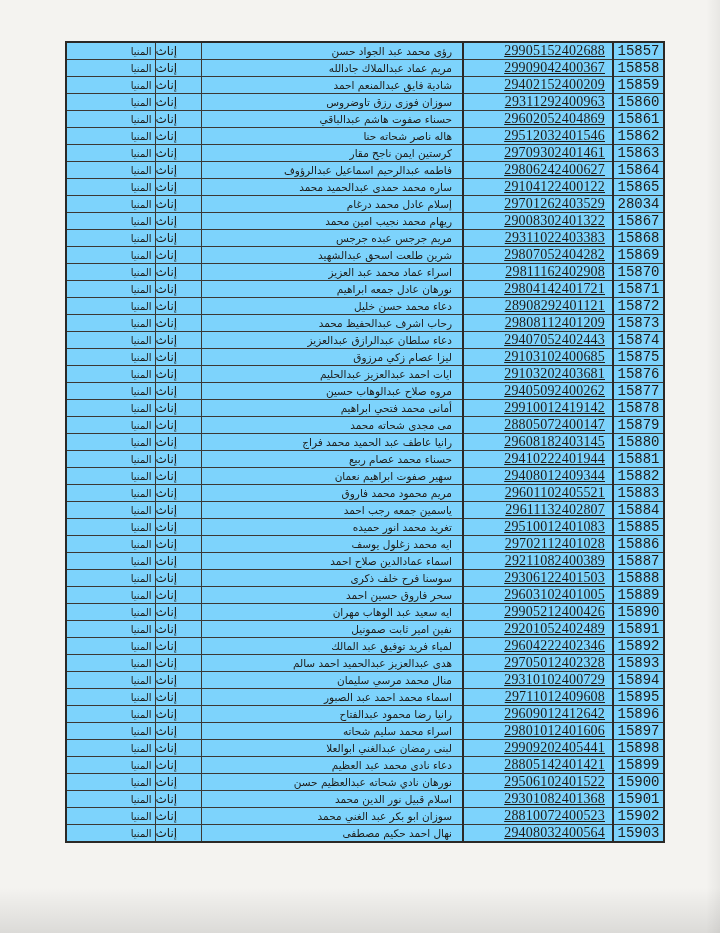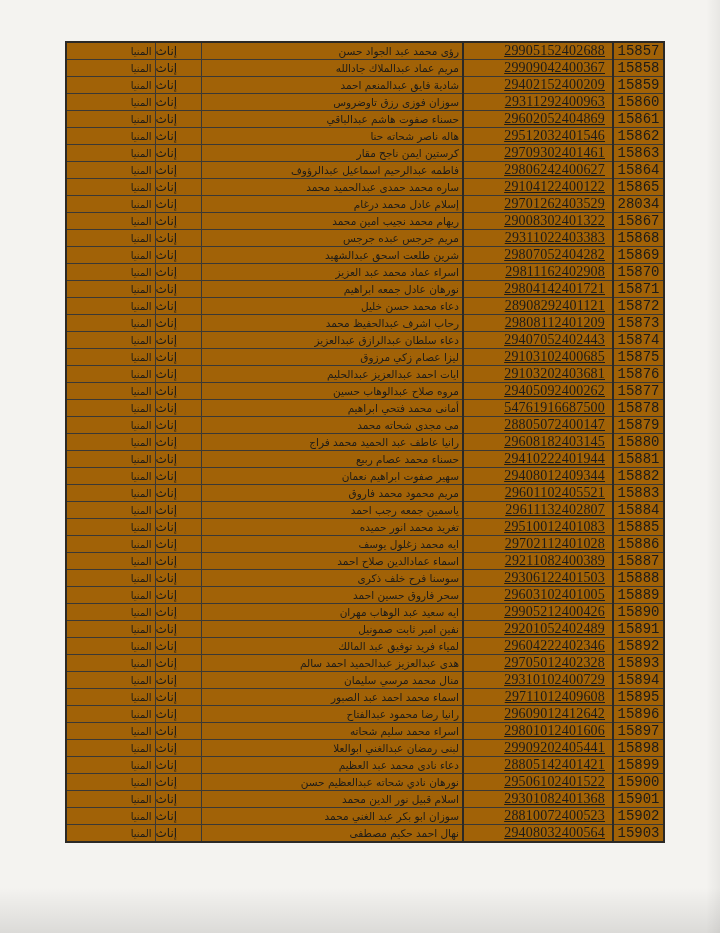--- a/index.html
+++ b/index.html
@@ -16,42 +16,42 @@
   }
   .photo-vignette-side{
     position:absolute;top:0;right:0;width:14px;height:933px;
     background:linear-gradient(to right, rgba(0,0,0,0), rgba(0,0,0,0.05));
     pointer-events:none;
   }
   table.records{
     position:absolute;left:65px;top:41px;
     width:598px;height:632px;
     border-collapse:collapse;table-layout:fixed;
-    background:#a16207;
+    background:#7dd3fc;
     border:2px solid #2b2926;
   }
   td{
     border:1px solid #3b3834;
     padding:0;margin:0;
     overflow:hidden;white-space:nowrap;
     vertical-align:middle;
     color:#1d1b18;
     height:16px;
   }
   td.cell-governorate{
     text-align:right;padding-right:3px;
     font-size:10px;
   }
   td.cell-gender{
     text-align:left;padding-right:3px;
     font-size:12px;
   }
   td.cell-name{
     direction:rtl;
-    text-align:right;padding-right:3px;
+    text-align:right;padding-right:10px;
     font-size:10.5px;
   }
   td.cell-national_id{
     font-family:"Liberation Serif", serif;
     font-size:14px;
     text-align:right;padding-right:7px;
     border-left:2px solid #2b2926;
     border-right:2px solid #2b2926;
     letter-spacing:0.2px;
     text-decoration:underline;
@@ -218,21 +218,21 @@
         <td class="cell-governorate">المنيا</td>
         <td class="cell-gender">إناث</td>
         <td class="cell-name">مروه صلاح عبدالوهاب حسين</td>
         <td class="cell-national_id">29405092400262</td>
         <td class="cell-serial">15877</td>
       </tr>
       <tr>
         <td class="cell-governorate">المنيا</td>
         <td class="cell-gender">إناث</td>
         <td class="cell-name">أمانى محمد فتحي ابراهيم</td>
-        <td class="cell-national_id">54761916687500</td>
+        <td class="cell-national_id">29910012419142</td>
         <td class="cell-serial">15878</td>
       </tr>
       <tr>
         <td class="cell-governorate">المنيا</td>
         <td class="cell-gender">إناث</td>
         <td class="cell-name">مى مجدى شحاته محمد</td>
         <td class="cell-national_id">28805072400147</td>
         <td class="cell-serial">15879</td>
       </tr>
       <tr>

